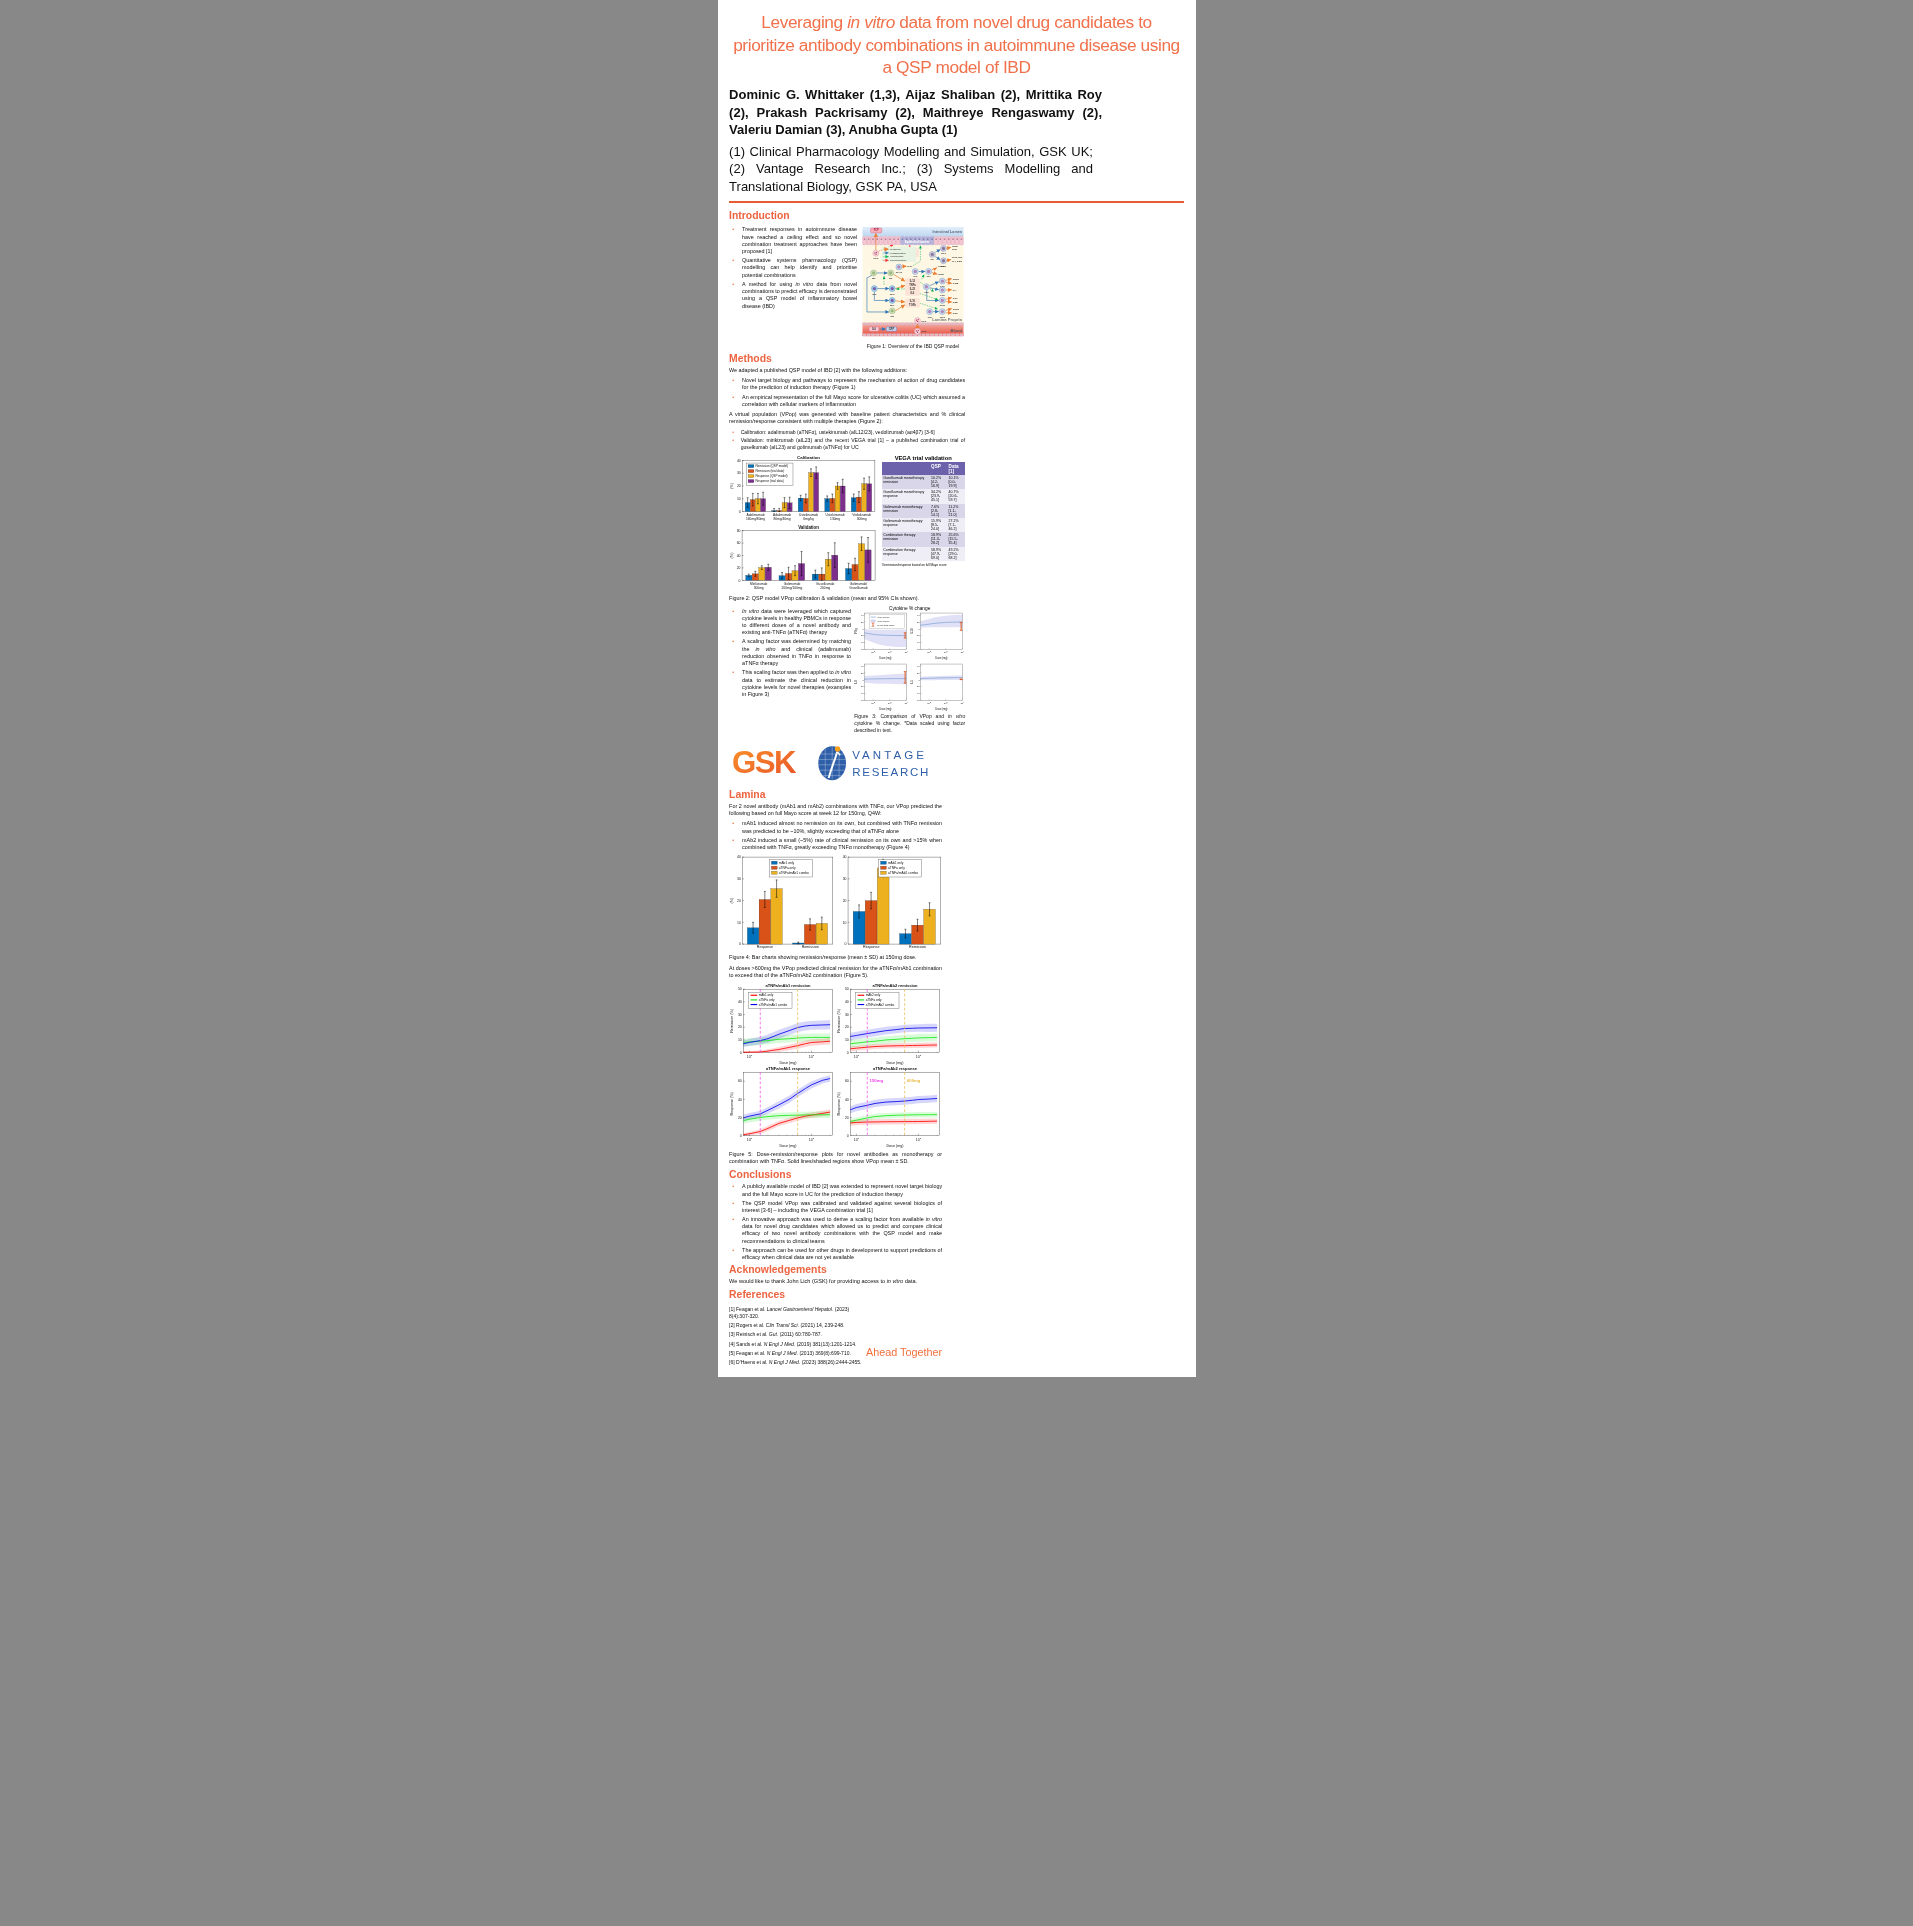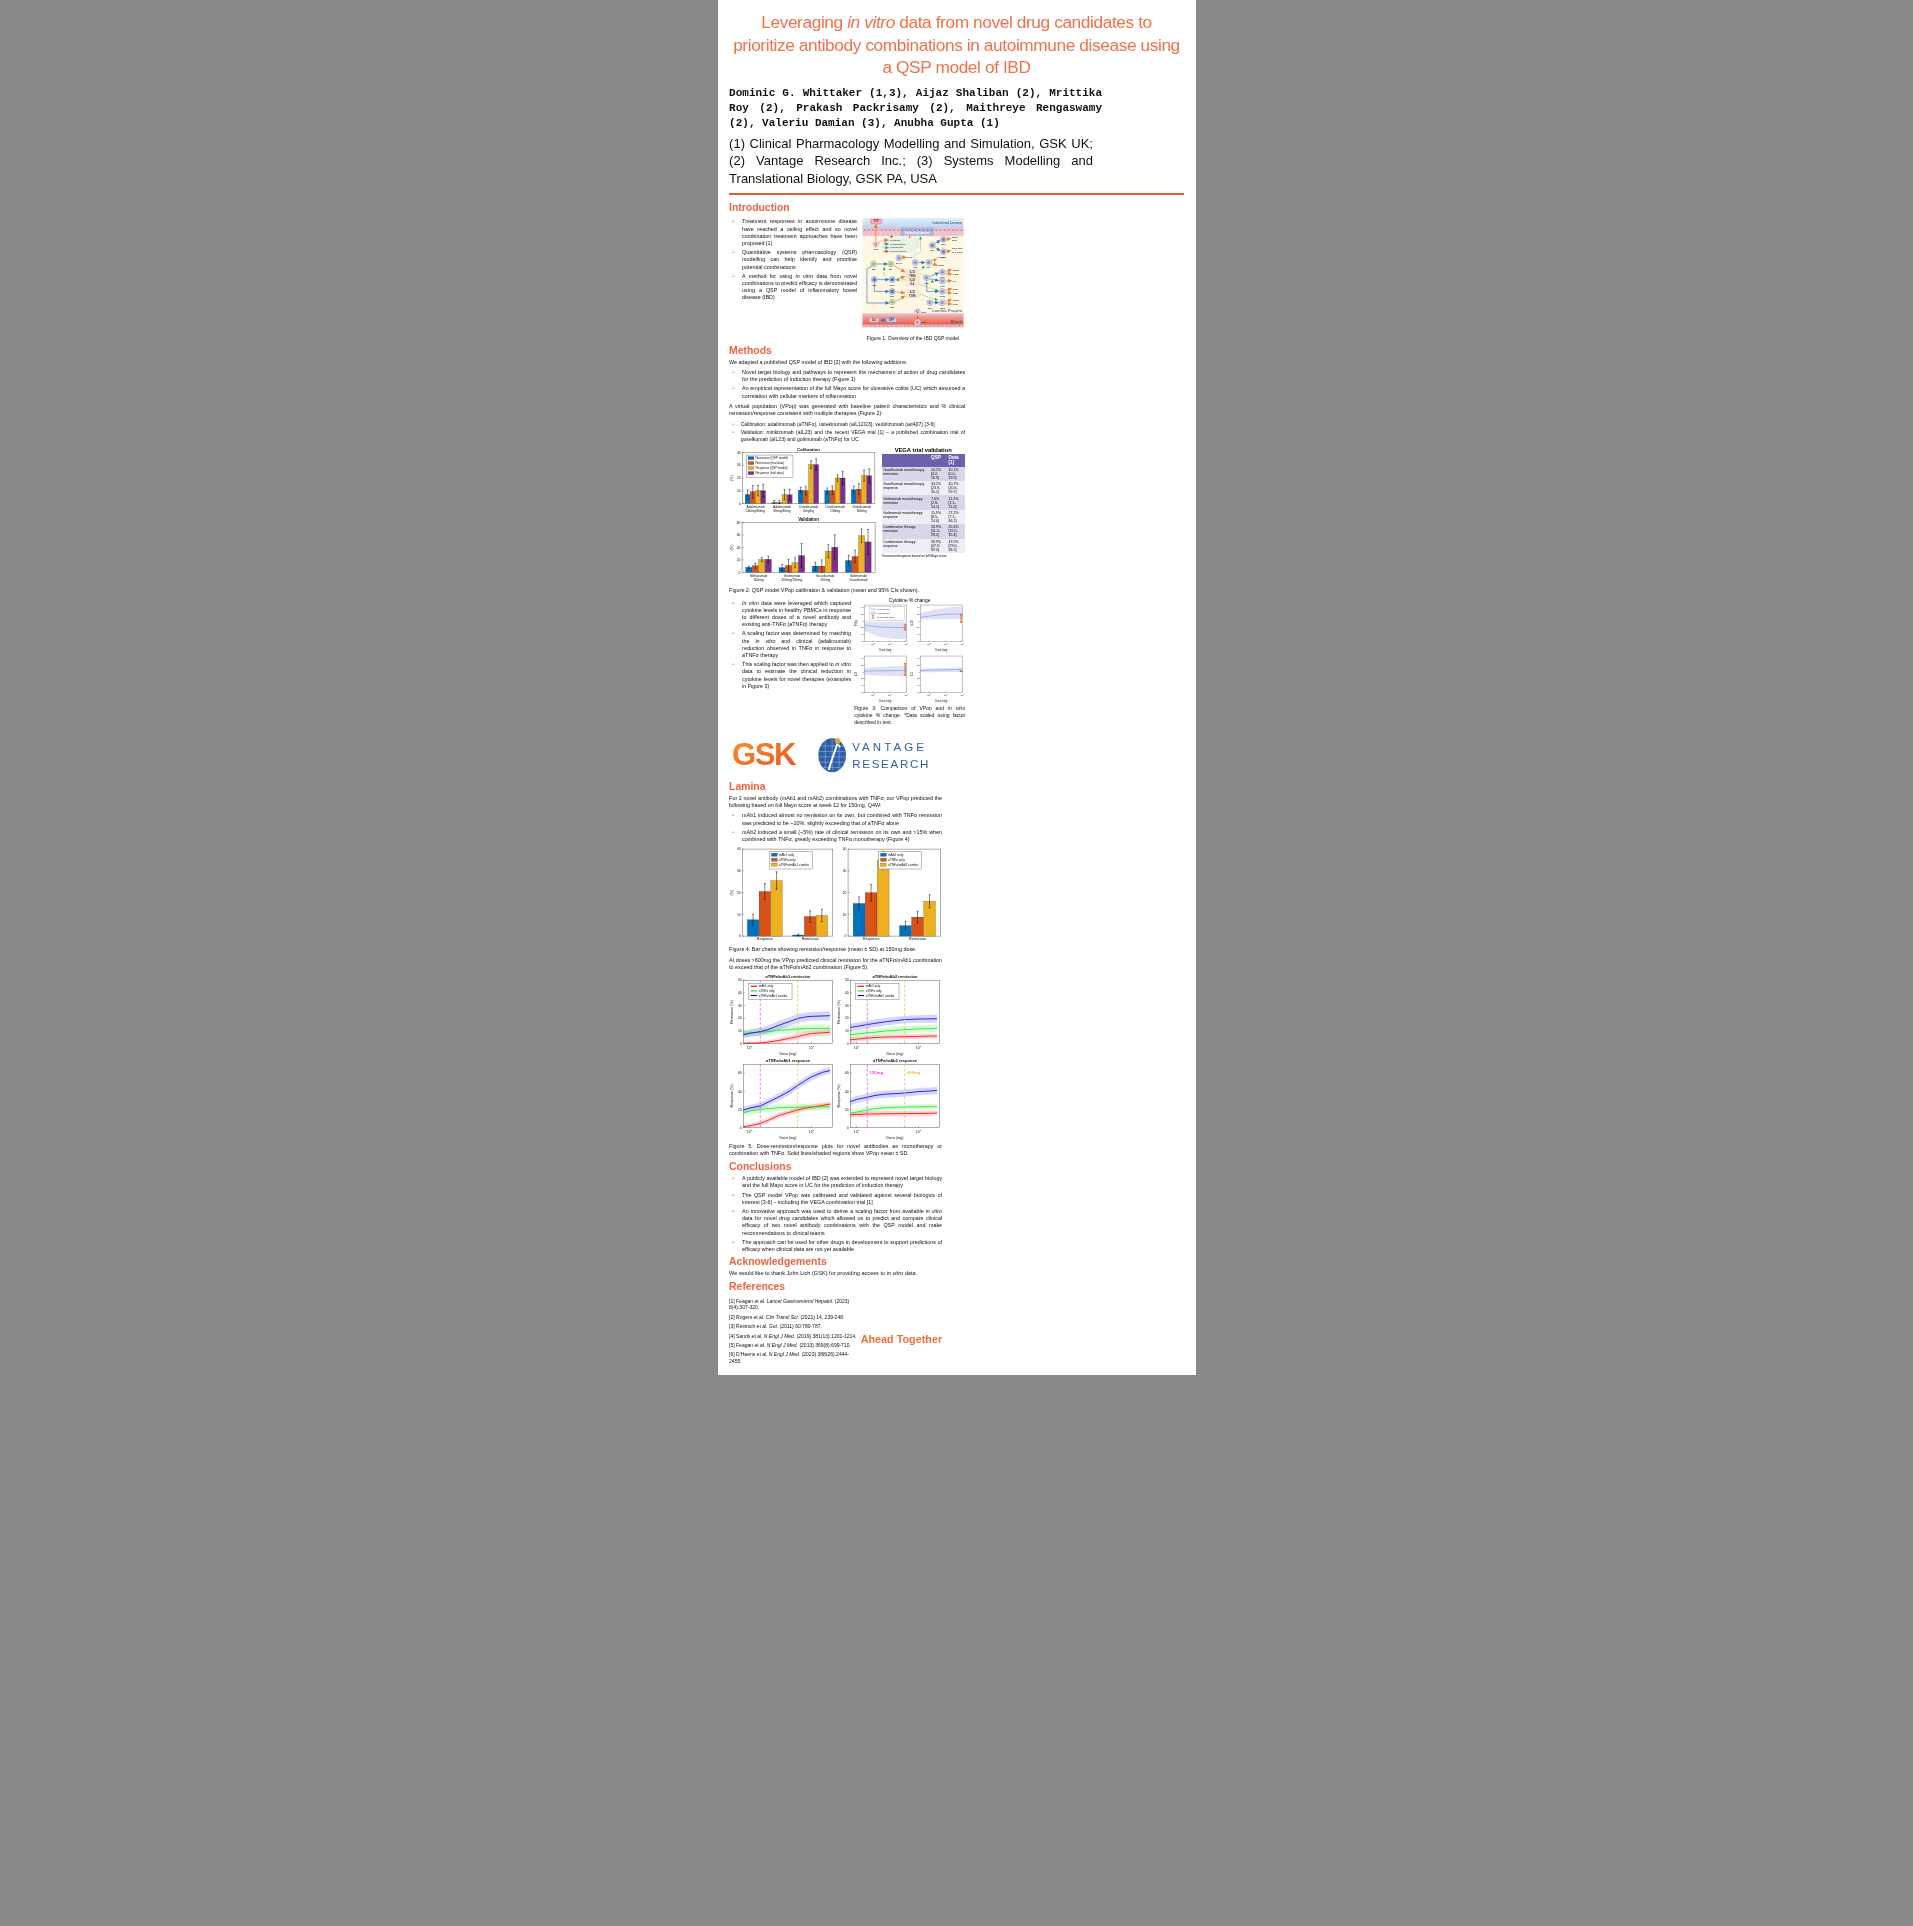--- a/index.html
+++ b/index.html
@@ -1,20 +1,20 @@
 <!DOCTYPE html>
 <html style="font-size:6.2px"><head>
 <meta charset="utf-8">
 <style>
   * { box-sizing: border-box; }
   body { margin:0; background:#888; font-family:"Liberation Sans", sans-serif; }
   .poster { width:478px; min-height:676px; background:#fff; margin:0 auto; padding:9.2px 11.6px 7.7px 11.6px; }
   
   .title { color:#F0714B; font-size:17.3px; line-height:1.32; font-weight:normal; margin:1.5px 0 7px 0; letter-spacing:-0.4px;text-align:center;}
-  .authors { font-size:11px; font-weight:bold; color:#111; margin:0 0 3.9px 0; line-height:1.35; width:82%;font-family:Liberation Mono, monospace;}
+  .authors { font-size:13px; font-weight:bold; color:#111; margin:0 0 3.9px 0; line-height:1.35; width:82%;}
   .affil { font-size:13px; color:#111; margin:0 0 5.4px 0; line-height:1.35; width:80%;}
   .rule { height:2.7px; background:#E85C34; margin:2.3px 0 6.2px 0; }
   
   .cols { display:flex; gap:6.2px;flex-direction:column; }
   .col-left { width:236px; flex:none; }
   .col-right { width:213px; flex:none; }
   h2 { color:#ED6440; font-size:10.4px; margin:0.8px 0 3.1px 0; }
   p, li { font-size:5.4px; color:#111; line-height:1.34; }
   p { margin:1.5px 0 3.1px 0; text-align:justify; }
   ul { list-style:none; margin:0.8px 0 3.1px 0; padding:0; }
@@ -43,21 +43,21 @@
   .fig3title { font-size:4.8px; text-align:center; margin:0 0 0.4px 0;}
   .fig3grid { display:grid; grid-template-columns:55px 55px; gap:0.8px;}
   .fig4row { display:flex; gap:2.3px; margin-top:0.8px;}
   .fig5grid { display:grid; grid-template-columns:106px 106px; gap:0.8px; margin-top:0.8px;}
   .caption14 { font-size:5.4px; margin:1.5px 0 3.9px 0;}
   .logos { display:flex; align-items:center; gap:17.7px; margin:7px 0 0 2.3px;}
   .refrow { display:flex; }
   .refrow .reflist { flex:1; }
   ul.refs li { padding-left:0; margin:2.7px 0; font-size:5px; text-align:left;}
   ul.refs li::before { content:""; }
-  .tagline { color:#F2703D; font-size:10.8px; font-weight:bold; align-self:flex-end; margin-bottom:23px; white-space:nowrap;}
+  .tagline { color:#F2703D; font-size:10.8px; font-weight:normal; align-self:flex-end; margin-bottom:11px; white-space:nowrap;}
   .ackp { font-size:5.6px; }
   svg text { font-family:"Liberation Sans", sans-serif; }
 </style>
 </head>
 <body>
 
 <div class="poster">
 
   <header>
     <h1 class="title"><span>Leveraging </span><i>in vitro</i><span> data from novel drug candidates to prioritize antibody combinations in autoimmune disease using a QSP model of IBD</span></h1>

